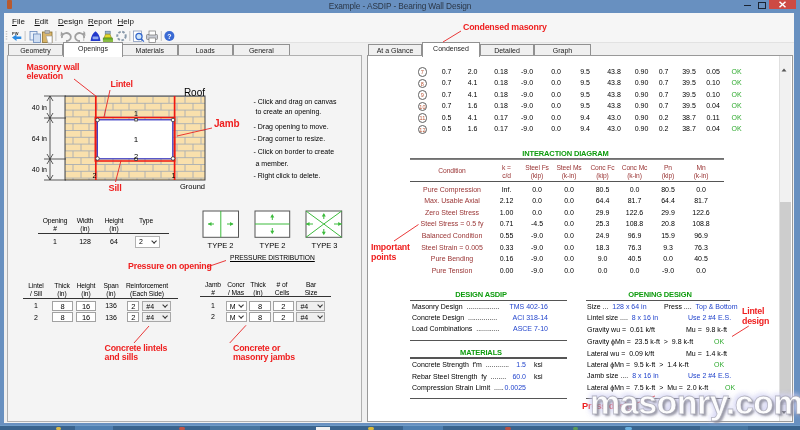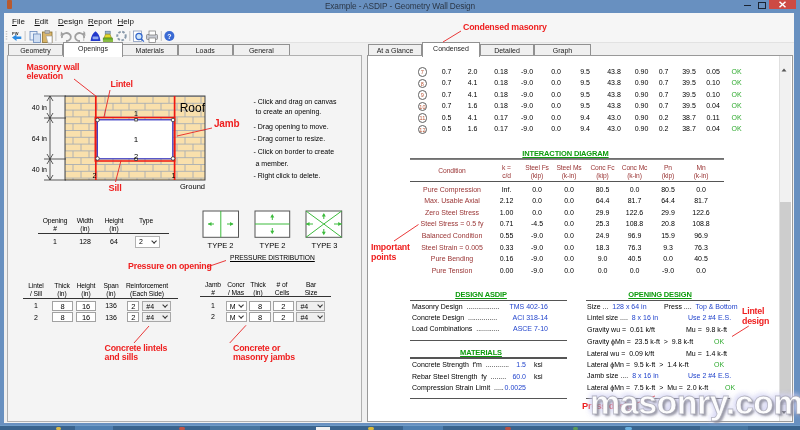--- a/index.html
+++ b/index.html
@@ -17,40 +17,40 @@
 #toolbar { position:absolute; left:4px; top:27px; width:790px; height:16px; background:#f6f6f6; border-bottom:1px solid #e2e2e2; }
 .tab { position:absolute; top:44px; height:12px; background:#f0f0f0; border:1px solid #919191; border-bottom:none; font-size:7px; color:#222; text-align:center; line-height:12px; }
 .tab.active { top:42px; height:15px; background:#fff; z-index:5; }
 #lpanel { position:absolute; left:7px; top:55px; width:355px; height:367px; background:#f4f4f4; border:1px solid #b0b0b0; }
 #rpanel { position:absolute; left:367px; top:55px; width:426px; height:367px; background:#ffffff; border:1px solid #999; }
 #scrollbar { position:absolute; left:779px; top:56px; width:12px; height:365px; background:#f1f1f1; border-left:1px solid #e0e0e0; }
 #taskbar { position:absolute; left:0; top:425px; width:800px; height:5px; background:#3a648e; overflow:hidden; }
 .t7 { font-size:7px; color:#000; }
 .t7,.red,.green-h,.hdr2,.col,.circ,.inputbox,.ddbox,.rule,.menuitem { z-index:9; }
 .red { color:#ef2020; font-weight:bold; font-size:8.8px; letter-spacing:-0.2px; line-height:9.4px; }
-.green-h { color:#0d9b0d; font-weight:bold; font-size:7.5px; letter-spacing:-0.15px;text-decoration:underline; }
+.green-h { color:#0d9b0d; font-weight:bold; font-size:7.5px; letter-spacing:-0.15px; }
 .blue { color:#2244cc; }
 .ok { color:#2faa2f; }
 .maroon { color:#993333; }
 .rule { position:absolute; background:#666; height:1px; }
 .col { position:absolute; text-align:center; font-size:7px; line-height:11.5px; color:#000; white-space:pre; }
 .inputbox { position:absolute; background:#fff; border:1px solid #a2a2a2; font-size:7.5px; text-align:center; color:#000; }
 .ddbox { position:absolute; background:#fff; border:1px solid #a8a8a8; font-size:7px; color:#000; }
 .ddbox .chev { position:absolute; right:2px; top:50%; width:4.6px; height:4.6px; }
 .ddbox .chev::before { content:''; position:absolute; left:0; top:-3.2px; width:3.2px; height:3.2px; border-right:1.1px solid #333; border-bottom:1.1px solid #333; transform:rotate(45deg); }
 .hdr2 { position:absolute; text-align:center; font-size:6.7px; line-height:7.5px; color:#000; letter-spacing:-0.1px; }
 .circ { position:absolute; left:417.5px; width:9.8px; height:9.8px; border:1px solid #606060; border-radius:50%; font-size:5.5px; color:#b85535; text-align:center; line-height:9.3px; }
 .maroon { color:#993333; }
 </style>
 </head>
 <body>
 <div id="frame"></div>
 <div id="inner"></div>
 <div id="titlebar"></div>
-<div id="title">Example - ASDIP - Geometry Wall Design</div>
+<div id="title">Example - ASDIP - Bearing Wall Design</div>
 <div class="abs" style="left:7px;top:0;width:5px;height:9px;background:#b85a30;border-radius:1px;"></div>
 <div class="abs" style="left:743.5px;top:4.5px;width:7px;height:1.6px;background:#1a2433;"></div>
 <div class="abs" style="left:757.5px;top:1.5px;width:8.5px;height:7px;border:1.2px solid #1a2433;"></div>
 <div id="closebtn"><svg width="27" height="9" viewBox="0 0 27 9">
       <path d="M10.5 1.8 L16.5 7.2 M16.5 1.8 L10.5 7.2" stroke="#ffffff" stroke-width="1.5"></path>
     </svg></div>
 <div id="menubar"></div>
 <div class="menuitem" style="left:12px;"><u>F</u>ile</div>
 <div class="menuitem" style="left:34.5px;"><u>E</u>dit</div>
 <div class="menuitem" style="left:58px;"><u>D</u>esign</div>
@@ -209,21 +209,21 @@
 </g>
 
 <path d="M781.5 71.5 l2.5 -3 l2.5 3 z" fill="#555"></path>
 <path d="M781.5 411 l2.5 3 l2.5 -3 z" fill="#555"></path>
 </svg>
 
 <div class="abs red" style="left:26.5px;top:62.8px;line-height:9.2px;">Masonry wall<br>elevation</div>
 <div class="abs red" style="left:110.5px;top:80px;">Lintel</div>
 <div class="abs red" style="left:214px;top:118.8px;font-size:10px;">Jamb</div>
 <div class="abs red" style="left:108.5px;top:183.6px;font-size:9.2px;">Sill</div>
-<div class="abs t7" style="left:155px;top:101px;width:50px;text-align:right;font-size:12px;">Roof</div>
+<div class="abs t7" style="left:155px;top:87px;width:50px;text-align:right;font-size:10px;">Roof</div>
 <div class="abs t7" style="left:155px;top:181.5px;width:50px;text-align:right;font-size:7.5px;">Ground</div>
 <div class="abs t7" style="left:17px;top:103.5px;width:30px;text-align:right;">40 in</div>
 <div class="abs t7" style="left:17px;top:134.5px;width:30px;text-align:right;">64 in</div>
 <div class="abs t7" style="left:17px;top:165.5px;width:30px;text-align:right;">40 in</div>
 <div class="abs t7" style="left:126px;top:110.2px;width:20px;text-align:center;">1</div>
 <div class="abs t7" style="left:126px;top:135px;width:20px;text-align:center;font-size:8px;">1</div>
 <div class="abs t7" style="left:126px;top:152.3px;width:20px;text-align:center;font-size:7.5px;">2</div>
 <div class="abs t7" style="left:92.5px;top:171.8px;width:14px;">2</div>
 <div class="abs t7" style="left:171.6px;top:171.8px;width:14px;">1</div>
 

